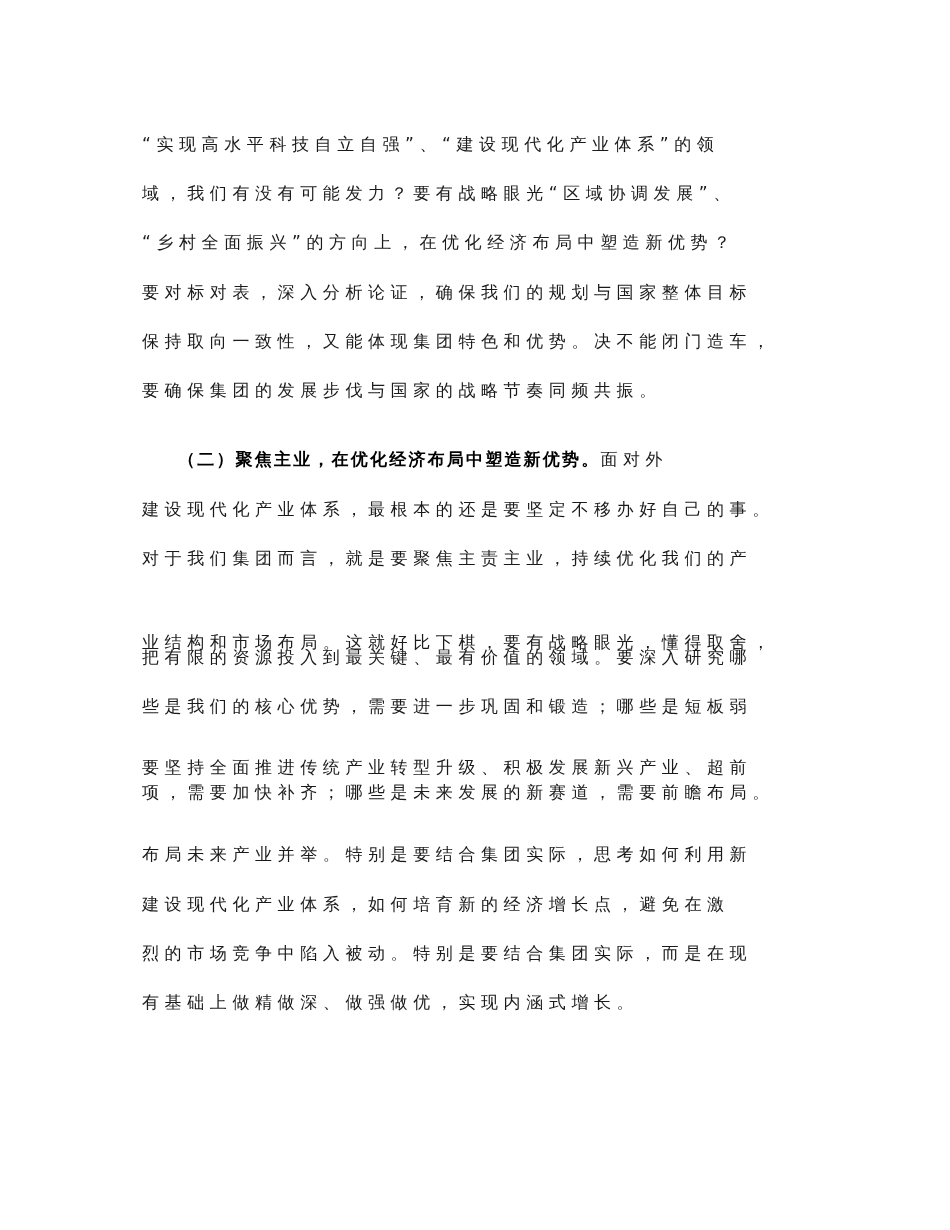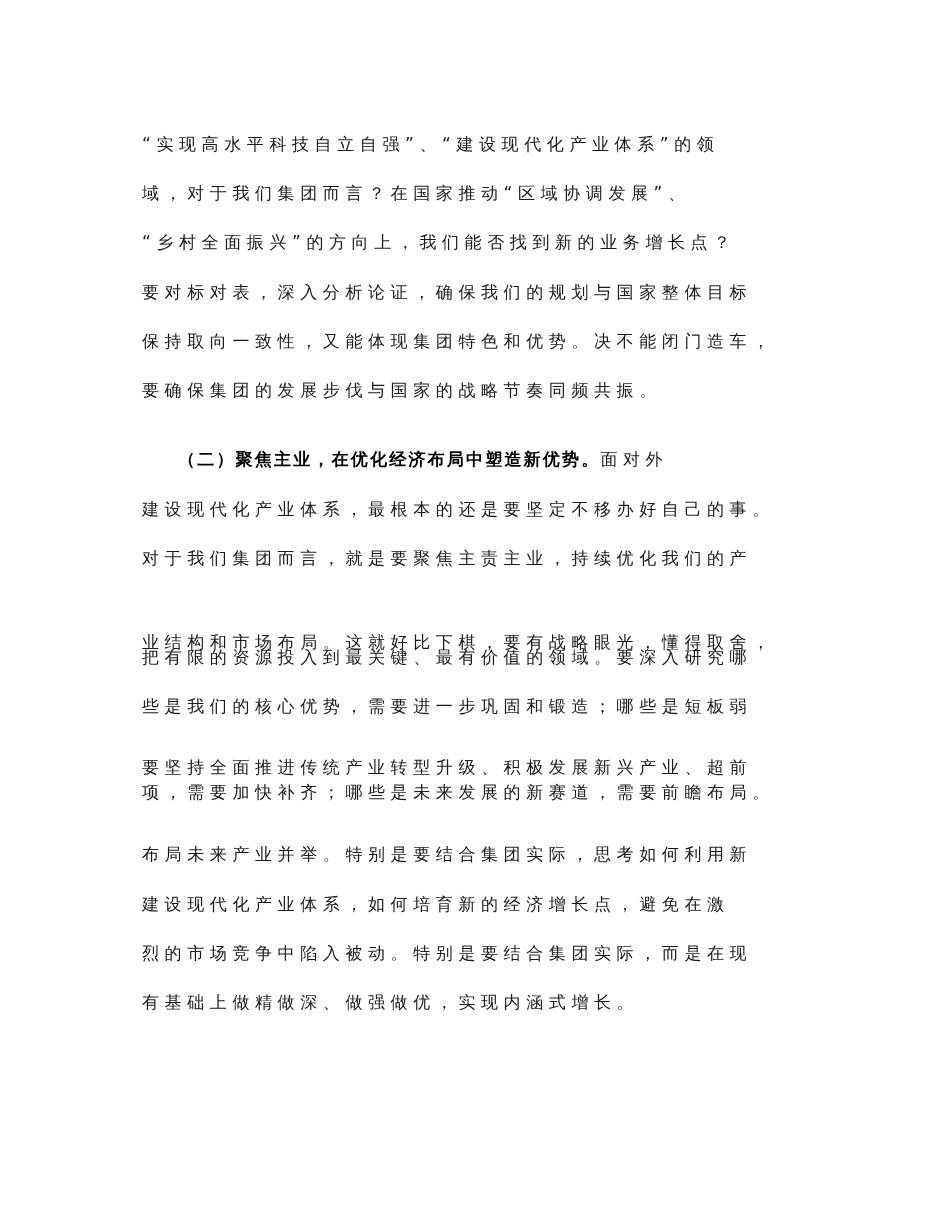--- a/index.html
+++ b/index.html
@@ -39,22 +39,22 @@
   }
   .indent { left: 197px; text-align: right; }
 </style>
 </head>
 <body>
 
 <div class="page">
 
   <div>
     <div class="line" style="top:129px">“实现高水平科技自立自强”、“建设现代化产业体系”的领</div>
-    <div class="line" style="top:178px">域，对于我们集团而言？在国家推动“区域协调发展”、</div>
-    <div class="line" style="top:227px">“乡村全面振兴”的方向上，我们能否找到新的业务增长点？</div>
+    <div class="line" style="top:178px">域，我们有没有可能发力？要有战略眼光“区域协调发展”、</div>
+    <div class="line" style="top:227px">“乡村全面振兴”的方向上，在优化经济布局中塑造新优势？</div>
     <div class="line" style="top:277px">要对标对表，深入分析论证，确保我们的规划与国家整体目标</div>
     <div class="line" style="top:326px">保持取向一致性，又能体现集团特色和优势。决不能闭门造车，</div>
     <div class="line" style="top:375px">要确保集团的发展步伐与国家的战略节奏同频共振。</div>
   </div>
 
   <div>
     <div class="line indent" style="top:444px; left:178px">
       <span class="heading">（二）聚焦主业，在优化经济布局中塑造新优势。</span><span>面对外</span>
     </div>
     <div class="line" style="top:494px">建设现代化产业体系，最根本的还是要坚定不移办好自己的事。</div>

